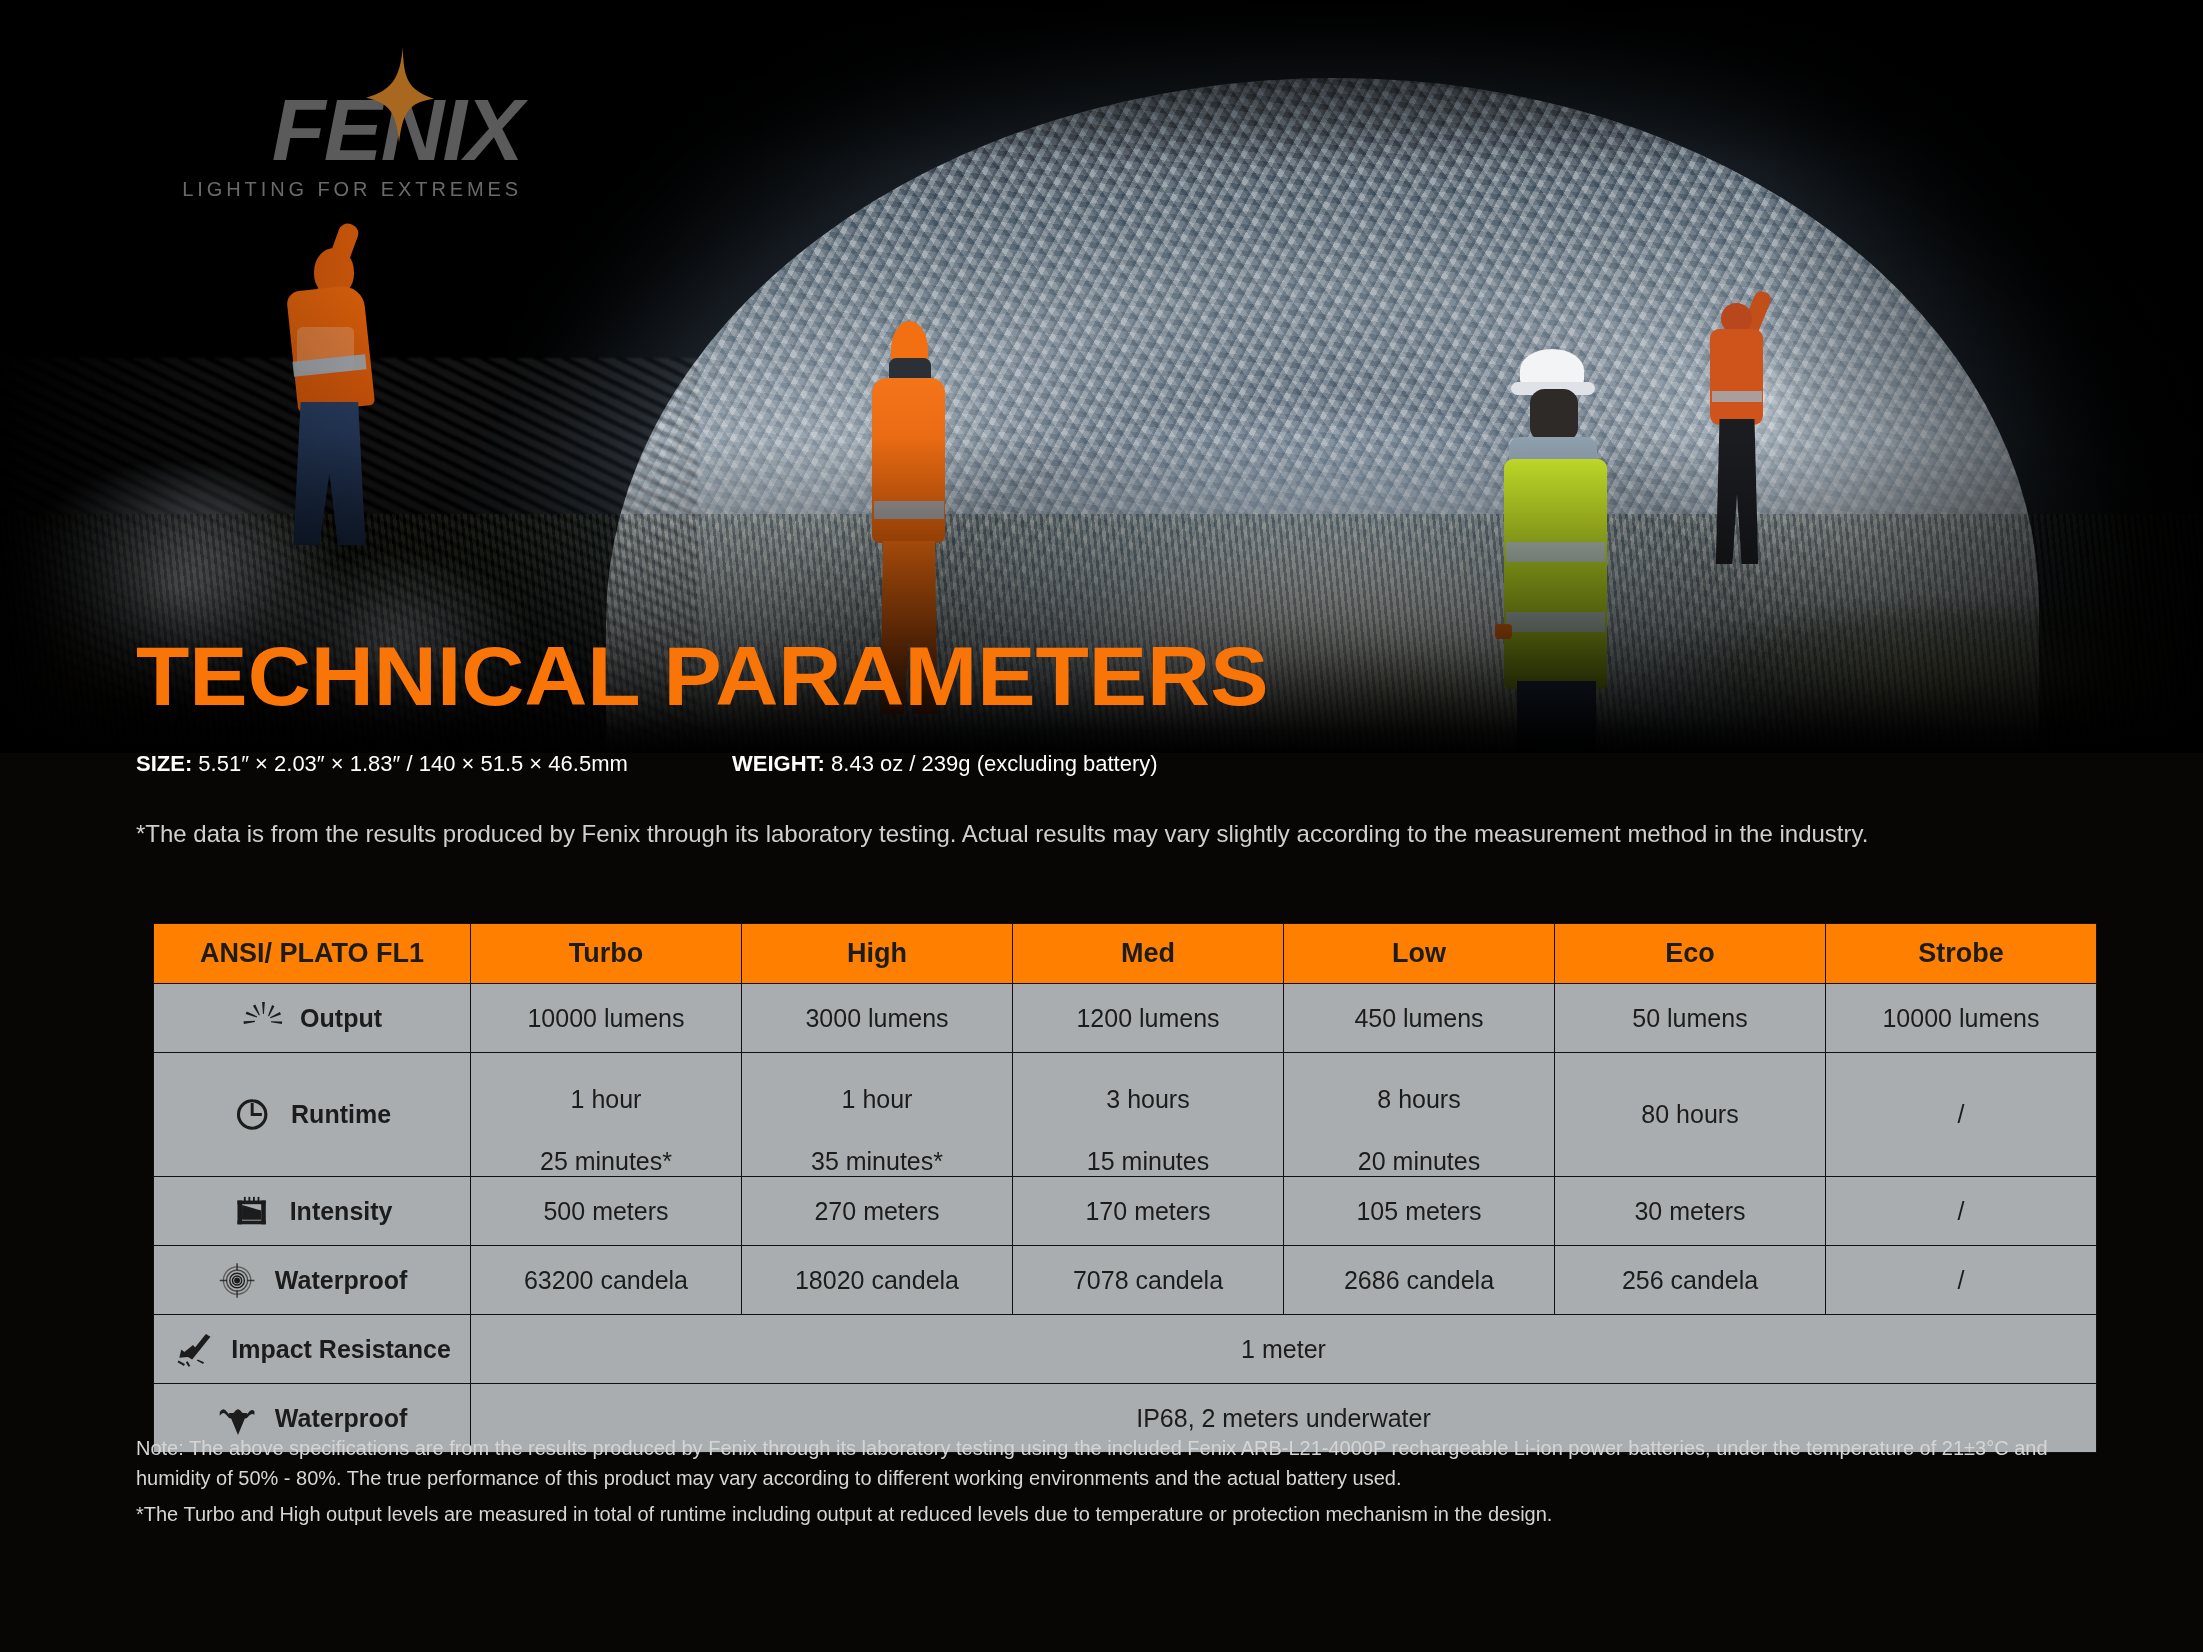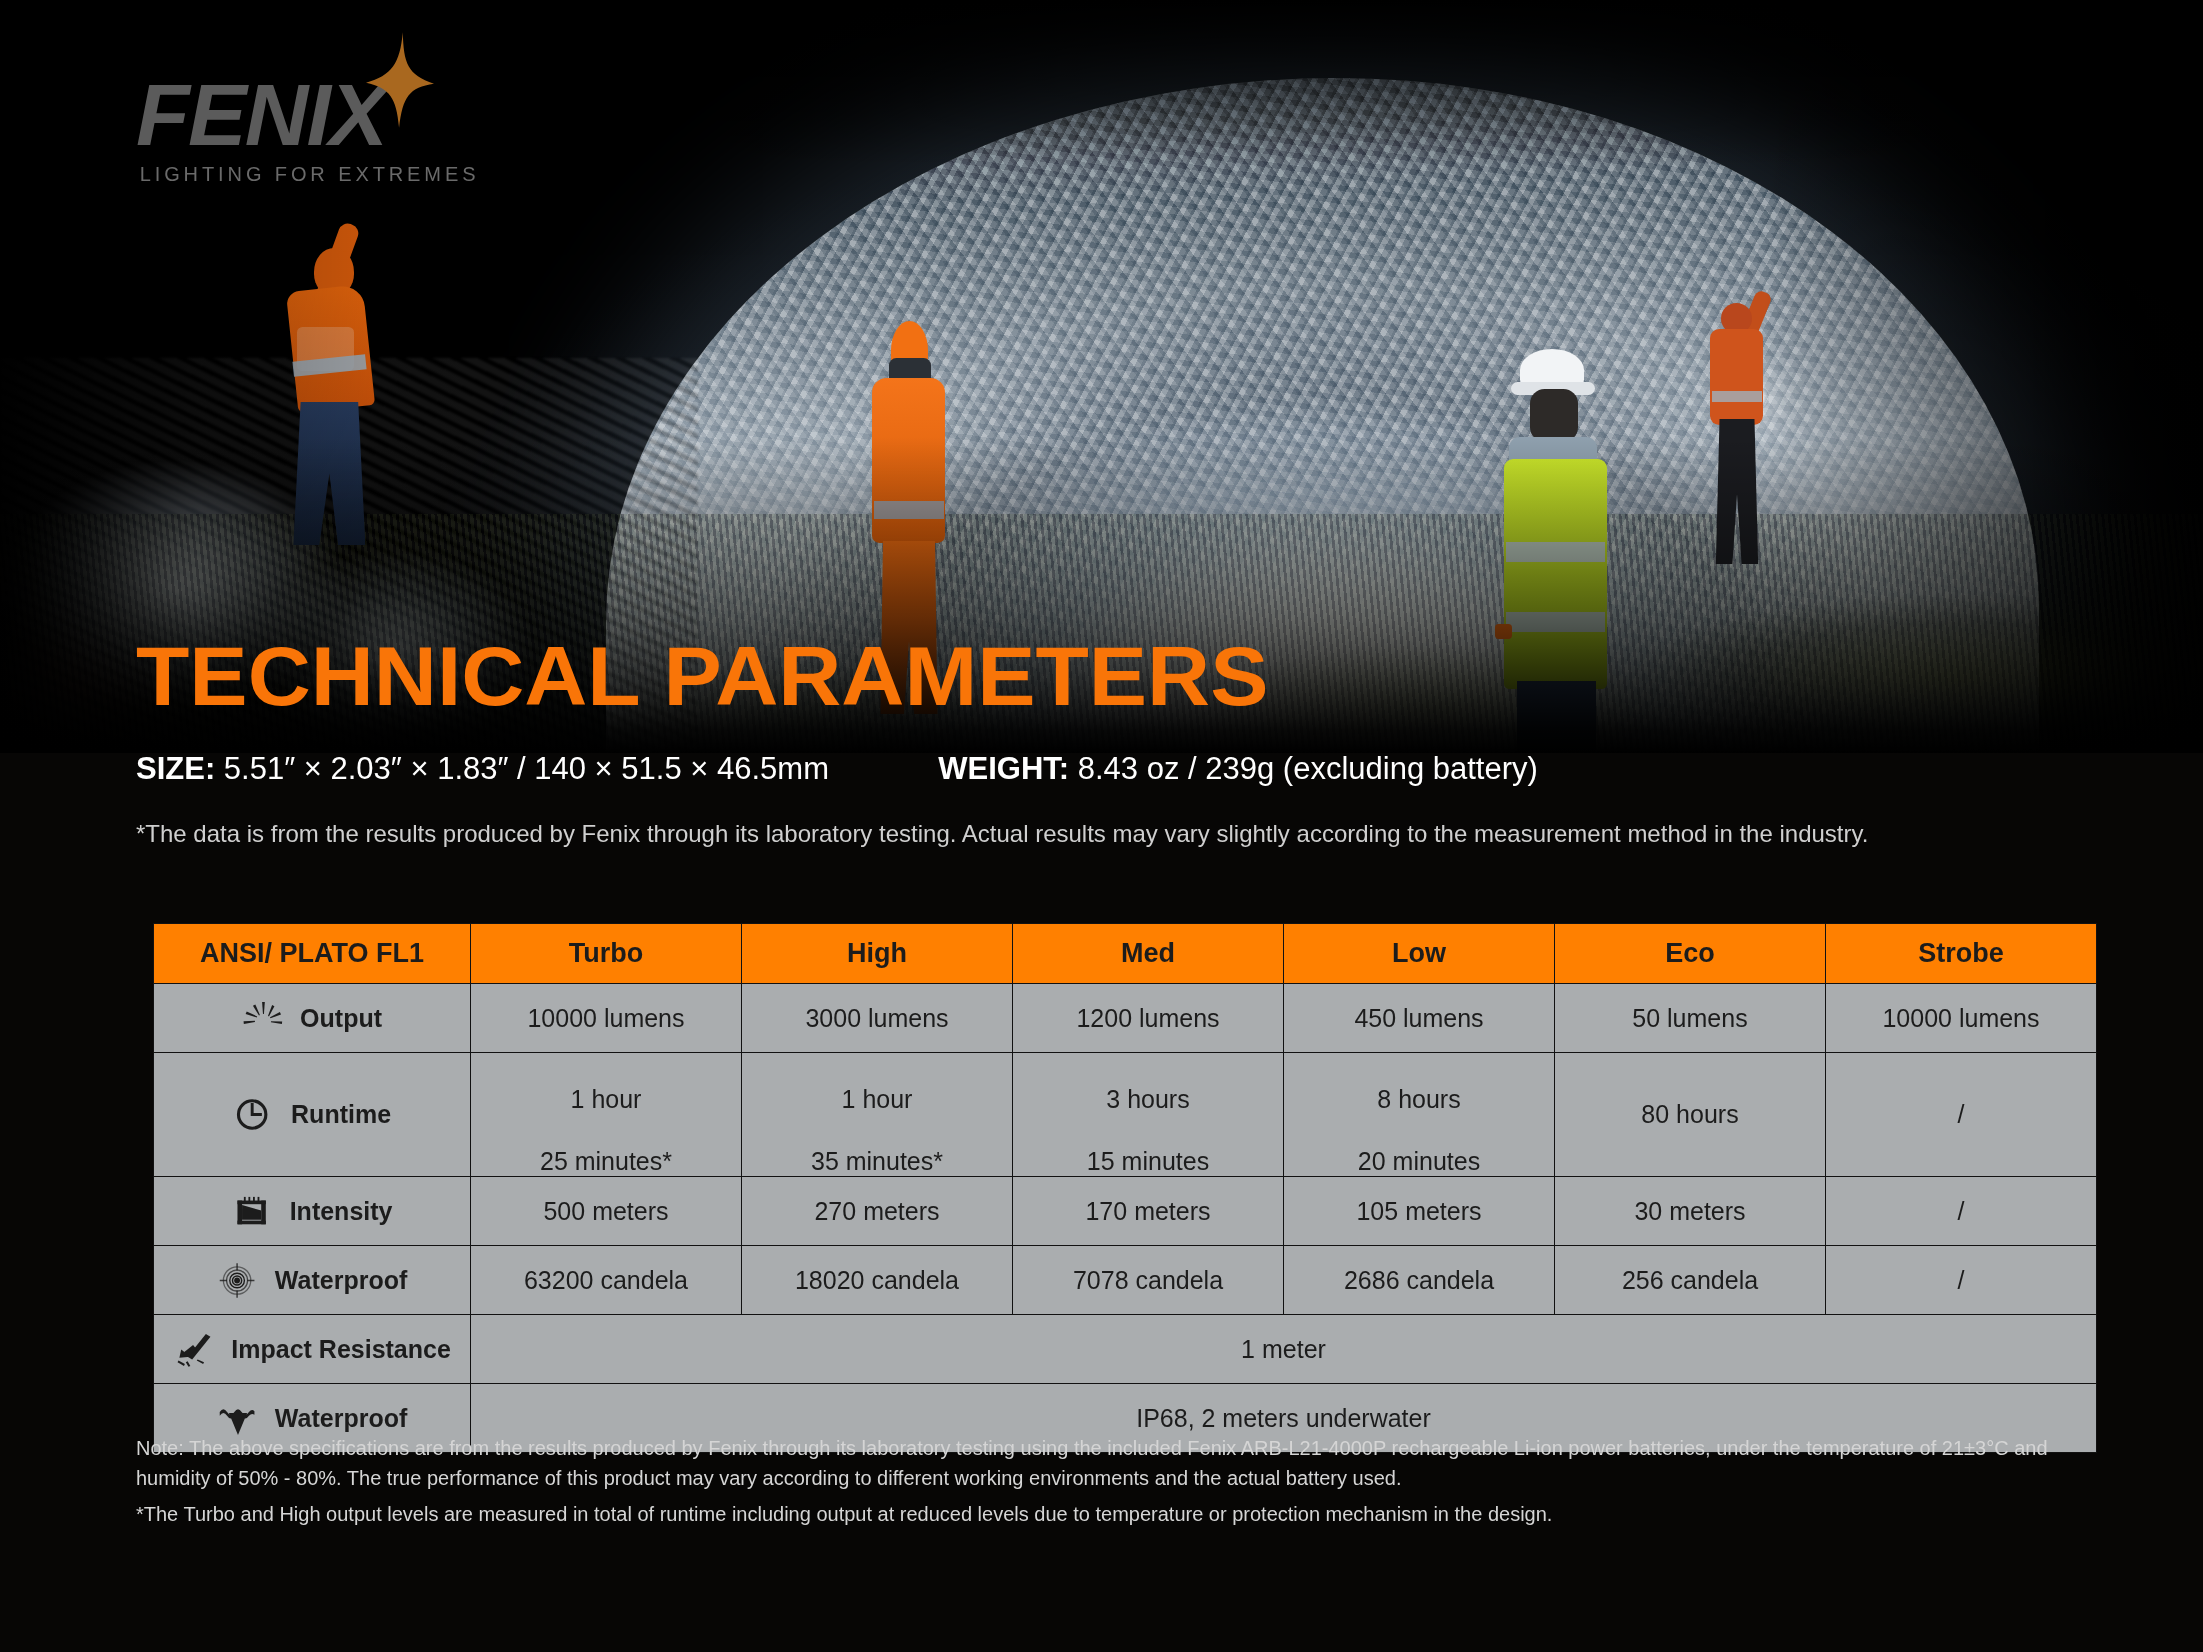--- a/index.html
+++ b/index.html
@@ -102,40 +102,40 @@
   .p3 .band{position:absolute;left:26px;top:275px;width:16.5px;height:14.7px;background:#ef6d12;border-radius:3.7px;}
 
   .p4{left:1690px;top:303px;width:92px;height:266px;}
   .p4 .head{position:absolute;left:31px;top:0;width:31px;height:31px;border-radius:50%;background:#b9471d;}
   .p4 .torso{position:absolute;left:20px;top:26px;width:53px;height:96px;background:#cf541c;border-radius:9.2px;}
   .p4 .arm{position:absolute;left:55px;top:-13px;width:16.5px;height:62px;background:#c24e1a;border-radius:7.3px;transform:rotate(22deg);}
   .p4 .stripe{position:absolute;left:22px;top:88px;width:50px;height:11px;background:#9fb0bd;opacity:.8;}
   .p4 .legs{position:absolute;left:24px;top:116px;width:46px;height:145px;background:#1b1c20;clip-path:polygon(12% 0,88% 0,96% 100%,60% 100%,50% 52%,40% 100%,4% 100%);}
 
   
-  .logo{position:absolute;left:136px;top:71px;width:386px;height:129px;}
+  .logo{position:absolute;left:136px;top:86px;width:386px;height:129px;text-align:right;}
   .logo .word{
     font-family:"Liberation Sans","DejaVu Sans",sans-serif;
     font-weight:bold;font-style:italic;font-size:88px;letter-spacing:-1.8px;
     color:#5b5b5b;line-height:1;display:block;
   }
   .logo .tag{
     display:block;margin-top:3.7px;margin-left:3.7px;
     font-size:20px;letter-spacing:3.9px;color:#6a6a6a;font-weight:normal;
   }
   .logo .star{position:absolute;left:230px;top:-39px;width:68px;height:96px;}
 
   
   .title{
     position:absolute;left:136px;top:634px;
     font-size:84px;font-weight:bold;color:#f97508;letter-spacing:0px;
     line-height:1;white-space:nowrap;
     transform:scaleX(1.04);transform-origin:left center;
   }
-  .sizeline{position:absolute;left:136px;top:751px;white-space:nowrap;color:#fff;font-size:31px;}
+  .sizeline{position:absolute;left:136px;top:751px;white-space:nowrap;color:#fff;font-size:22px;}
   .sizeline .lbl{font-weight:bold;}
   .sizeline .wgap{display:inline-block;width:92px;}
   .discl{position:absolute;left:136px;top:817px;width:1745px;color:#cfcfcf;font-size:24px;line-height:1.45;}
 
   
   .tbl{position:absolute;left:153px;top:923px;width:1942px;border-collapse:collapse;table-layout:fixed;}
   .tbl td,.tbl th{
     border:1.8px solid #111;
     background:#aaadaf;color:#1c1c1c;
     font-size:25px;text-align:center;vertical-align:middle;

